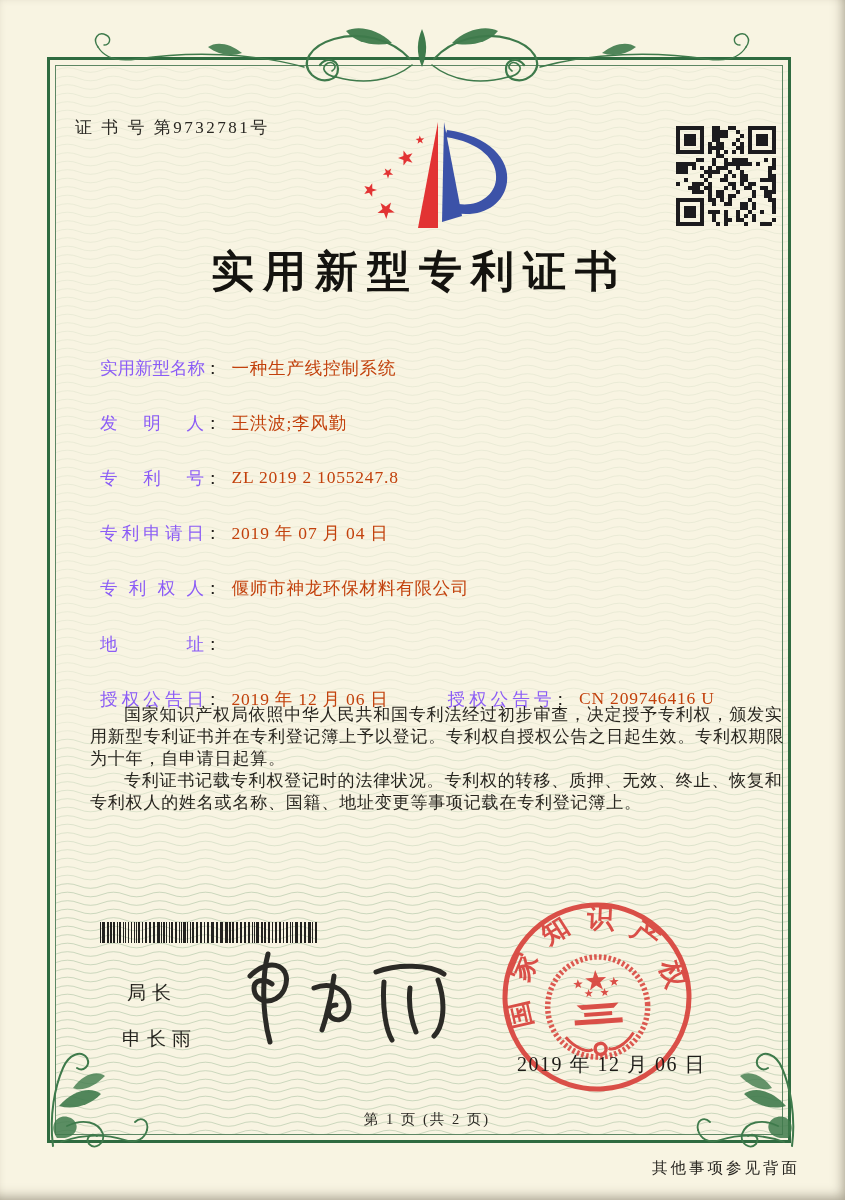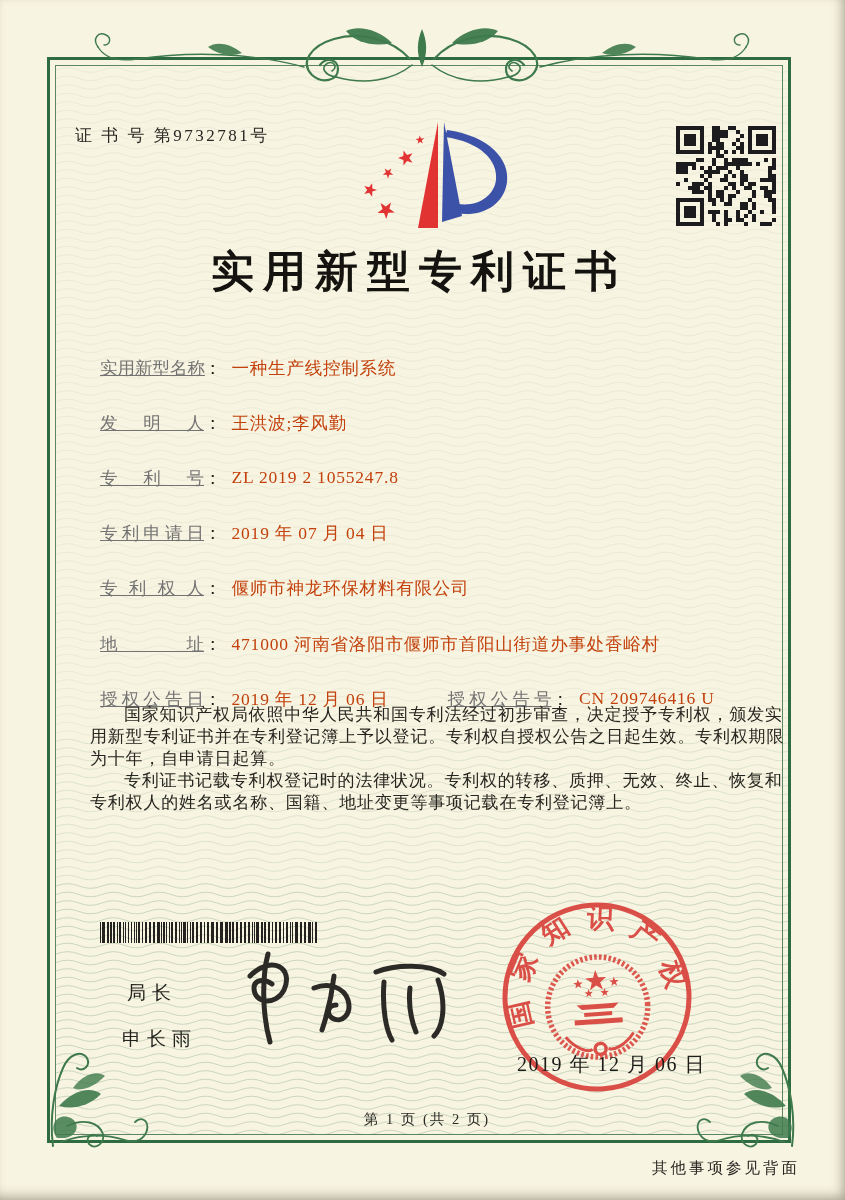--- a/index.html
+++ b/index.html
@@ -8,28 +8,28 @@
         font-family:"Liberation Serif","DejaVu Serif",serif;color:#26241f;}
   .page::after{content:'';position:absolute;inset:0;pointer-events:none;
         box-shadow:inset -8px -9px 12px -6px rgba(95,88,70,.5), inset 2px 2px 8px -5px rgba(95,88,70,.25);}
   svg{display:block;}
   .waves{position:absolute;left:56px;top:66px;}
   .frame-outer{position:absolute;left:47px;top:57px;width:744px;height:1086px;
         border:3px solid #2f6b40;box-sizing:border-box;}
   .frame-inner{position:absolute;left:55px;top:65px;width:728px;height:1070px;
         border:1px solid #5c8663;box-sizing:border-box;}
   .decor{position:absolute;left:0;top:0;}
-  .certno{position:absolute;left:75px;top:124px;font-size:17px;letter-spacing:2.5px;color:#2a2823;font-family:Liberation Serif, serif;}
+  .certno{position:absolute;left:75px;top:116px;font-size:17px;letter-spacing:2.5px;color:#2a2823;font-family:Liberation Serif, serif;}
   .logo{position:absolute;left:352px;top:116px;}
   .qr{position:absolute;left:676px;top:126px;}
   .title{position:absolute;left:55px;top:243px;width:728px;margin:0;text-align:center;
         font-size:43px;font-weight:bold;letter-spacing:9px;color:#14130f;}
   .fields{position:absolute;left:100px;top:340px;width:660px;}
   .frow{height:55.2px;display:flex;align-items:center;font-size:17.5px;white-space:nowrap;}
-  .flabel{display:inline-block;width:104px;text-align:justify;text-align-last:justify;color:#737373;text-decoration:underline;}
+  .flabel{display:inline-block;width:104px;text-align:justify;text-align-last:justify;color:#8b5cf6;}
   .fcolon{display:inline-block;margin-right:10px;color:#211f1b;}
   .fvalue{letter-spacing:.8px;color:#c2410c;}
   .fvalue.wide{display:inline-block;width:216px;letter-spacing:.8px;}
   .body-text{position:absolute;left:90px;top:704px;width:700px;font-size:17px;
         line-height:22px;letter-spacing:.8px;color:#27251f;}
   .body-text p{margin:0;text-indent:2em;}
   .barcode{position:absolute;left:100px;top:922px;}
   .role{position:absolute;left:127px;top:980px;font-size:19px;letter-spacing:6px;color:#23221d;}
   .sname{position:absolute;left:122px;top:1026px;font-size:19px;letter-spacing:6px;color:#23221d;}
   .sig{position:absolute;left:238px;top:942px;}
@@ -544,21 +544,20 @@
         <span class="fvalue">2019 年 07 月 04 日</span>
     </div>
     <div class="frow">
       <span class="flabel">专利权人</span>
         <span class="fcolon">：</span>
         <span class="fvalue">偃师市神龙环保材料有限公司</span>
     </div>
     <div class="frow">
       <span class="flabel">地址</span>
         <span class="fcolon">：</span>
-        <span class="fvalue">471000  河南省洛阳市偃师市首阳山街道办事处香峪村</span>
     </div>
     <div class="frow">
       <span class="flabel">授权公告日</span>
         <span class="fcolon">：</span>
         <span class="fvalue wide">2019 年 12 月 06 日</span>
         <span class="flabel">授权公告号</span>
         <span class="fcolon">：</span>
         <span class="fvalue">CN 209746416 U</span>
     </div>
   </div>

